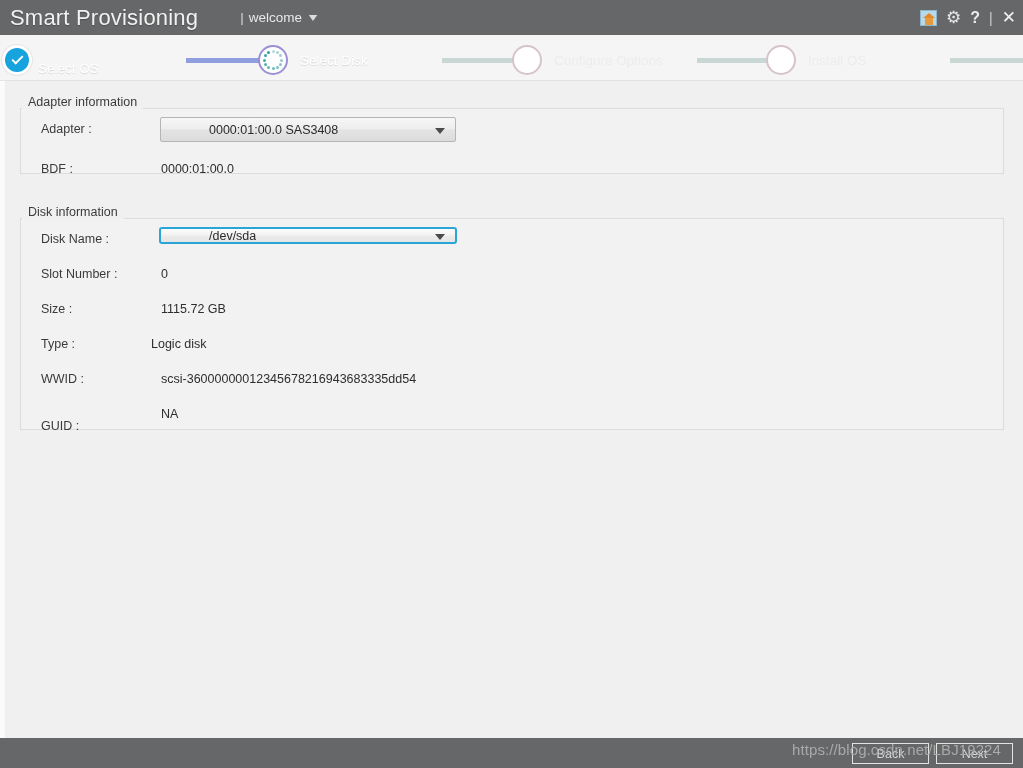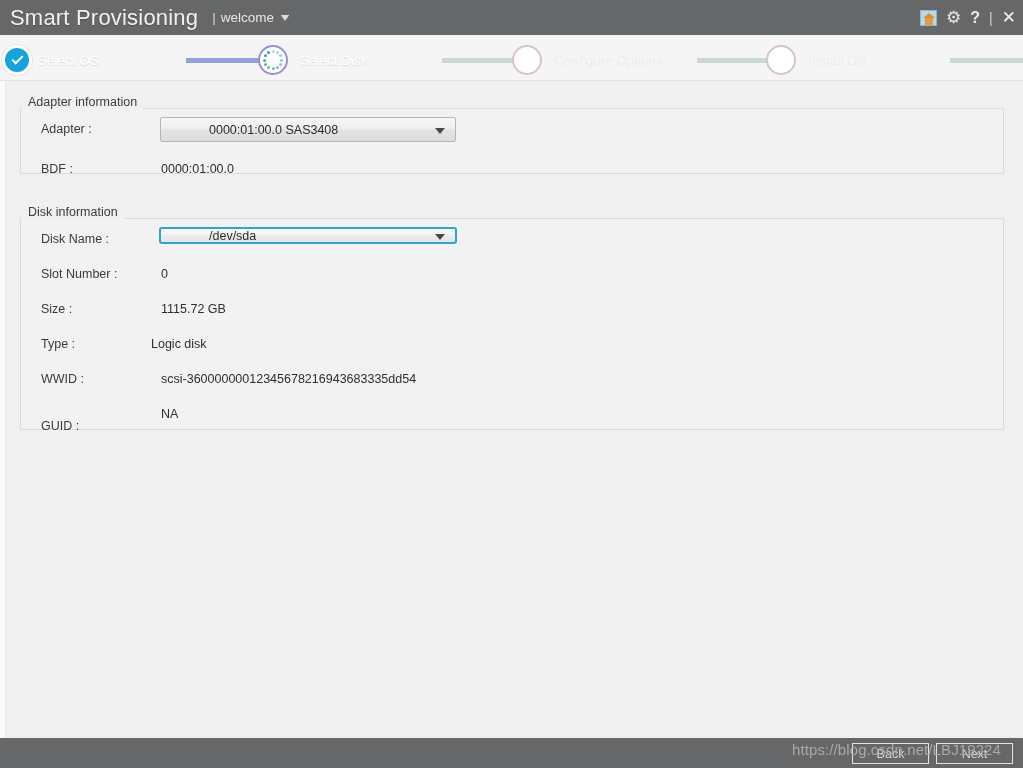--- a/index.html
+++ b/index.html
@@ -14,21 +14,21 @@
     position: relative;
     width: 1023px; height: 768px;
     background: #f0f0f0;
   }
 
   
   #titlebar {
     position: absolute; left: 0; top: 0;
     width: 1023px; height: 35px;
     background: #666768;
-    display: flex; align-items: center;
+    display: flex; align-items: center; gap: 28px;
   }
   #app-title {
     color: #f2f2f2;
     font-size: 22px;
     letter-spacing: .2px;
     margin-left: 10px;
     font-weight: normal;
     line-height: 1;
     text-shadow: 0 1px 1px rgba(0,0,0,.25);
   }
@@ -262,21 +262,21 @@
 
   <div id="stepper">
 
     <div class="step-track done" style="left:186px; width:92px;"></div>
     <div class="step-track" style="left:442px; width:92px;"></div>
     <div class="step-track" style="left:697px; width:90px;"></div>
     <div class="step-track" style="left:950px; width:73px;"></div>
 
     <div class="chevbar" style="left:16px; width:175px;">
       <div class="fill"></div>
-      <div class="step-label" style="left:22px;">Select OS</div>
+      <div class="step-label" style="left:22px;margin-top:8px;">Select OS</div>
     </div>
     <div class="step-circle" id="circle-done" style="left:2px;">
       <div class="inner">
           <div class="tick"></div>
         </div>
     </div>
 
     <div class="chevbar" style="left:272px; width:171px;">
       <div class="fill"></div>
       <div class="step-label" style="left:28px;">Select Disk</div>

